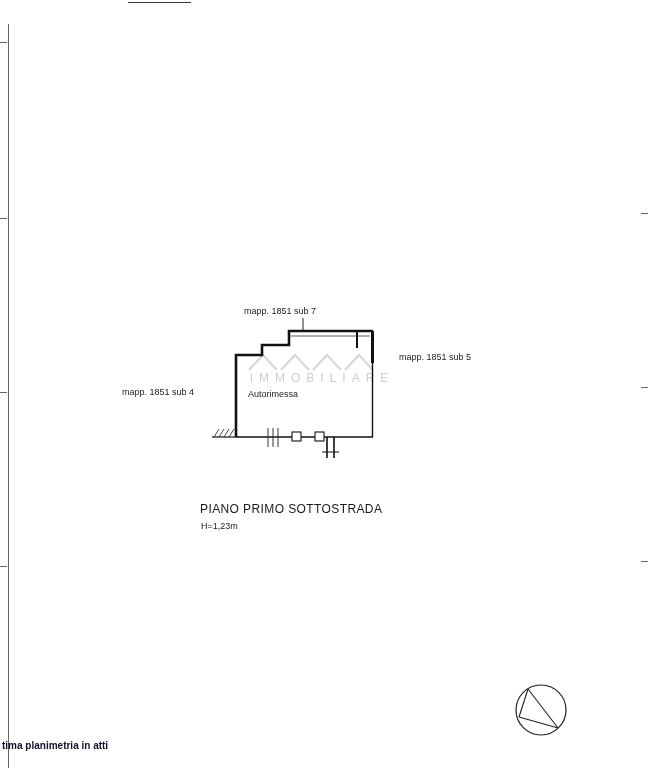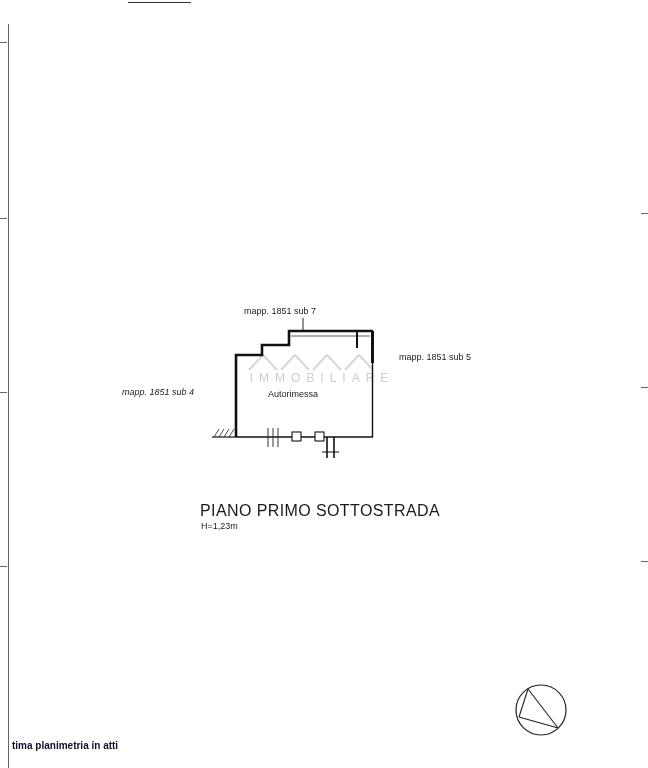--- a/index.html
+++ b/index.html
@@ -20,24 +20,24 @@
   .tick-r{left:641px;}
   
   .map-label{font-size:9px;color:#222;white-space:nowrap;}
   .room-label{font-size:9px;color:#222;white-space:nowrap;}
   
   .watermark{left:222px;top:350px;width:200px;text-align:center;color:#cfcfcf;user-select:none;}
   .wm-roofs{display:block;margin:0 auto;}
   .wm-line1{font-size:19px;font-weight:bold;letter-spacing:2px;line-height:20px;color:#cfcfcf;}
   .wm-line2{font-size:12px;letter-spacing:6px;line-height:12px;color:#cfcfcf;}
   
-  .plan-title{left:200px;top:502px;font-size:16px;letter-spacing:0.4px;color:#1a1a1a;}
+  .plan-title{left:200px;top:502px;font-size:12px;letter-spacing:0.4px;color:#1a1a1a;}
   .plan-height{left:201px;top:521px;font-size:9px;color:#1a1a1a;}
   
-  .footer-note{left:2px;top:740px;font-size:10px;font-weight:bold;color:#10102e;white-space:nowrap;margin-left:10px;}
+  .footer-note{left:2px;top:740px;font-size:10px;font-weight:bold;color:#10102e;white-space:nowrap;}
   svg{display:block;}
 </style>
 </head>
 <body>
 
 <div class="page">
 
   <div class="abs top-line"></div>
   <div class="abs left-border"></div>
   <div class="abs tick tick-l" style="top:42px"></div>
@@ -85,24 +85,24 @@
 
     <rect x="292" y="432" width="9" height="9" fill="#ffffff" stroke="#111" stroke-width="1.1"></rect>
     <rect x="315" y="432" width="9" height="9" fill="#ffffff" stroke="#111" stroke-width="1.1"></rect>
 
     <line x1="327" y1="437" x2="327" y2="458" stroke="#111" stroke-width="1.6"></line>
     <line x1="334" y1="437" x2="334" y2="458" stroke="#111" stroke-width="1.6"></line>
     <line x1="322" y1="452" x2="339" y2="452" stroke="#111" stroke-width="1"></line>
   </svg>
 
   <div class="abs map-label" style="left:244px;top:306px;">mapp. 1851 sub 7</div>
-  <div class="abs map-label" style="left:122px;top:387px;font-style:italic;">mapp. 1851 sub 4</div>
+  <div class="abs map-label" style="left:122px;top:387px;">mapp. 1851 sub 4</div>
   <div class="abs map-label" style="left:399px;top:352px;">mapp. 1851 sub 5</div>
 
-  <div class="abs room-label" style="left:268px;top:389px;">Autorimessa</div>
+  <div class="abs room-label" style="left:248px;top:389px;">Autorimessa</div>
 
   <div class="abs plan-title">PIANO PRIMO SOTTOSTRADA</div>
   <div class="abs plan-height">H=1,23m</div>
 
   <svg class="abs" style="left:510px;top:681px;" width="62" height="60" viewBox="0 0 62 60">
     <circle cx="31" cy="29" r="25" fill="none" stroke="#222" stroke-width="1.2"></circle>
     <line x1="18" y1="8" x2="48" y2="47" stroke="#222" stroke-width="1.1"></line>
     <line x1="9" y1="36" x2="48" y2="47" stroke="#222" stroke-width="1.1"></line>
     <line x1="18" y1="8" x2="9" y2="36" stroke="#222" stroke-width="1.1"></line>
   </svg>

